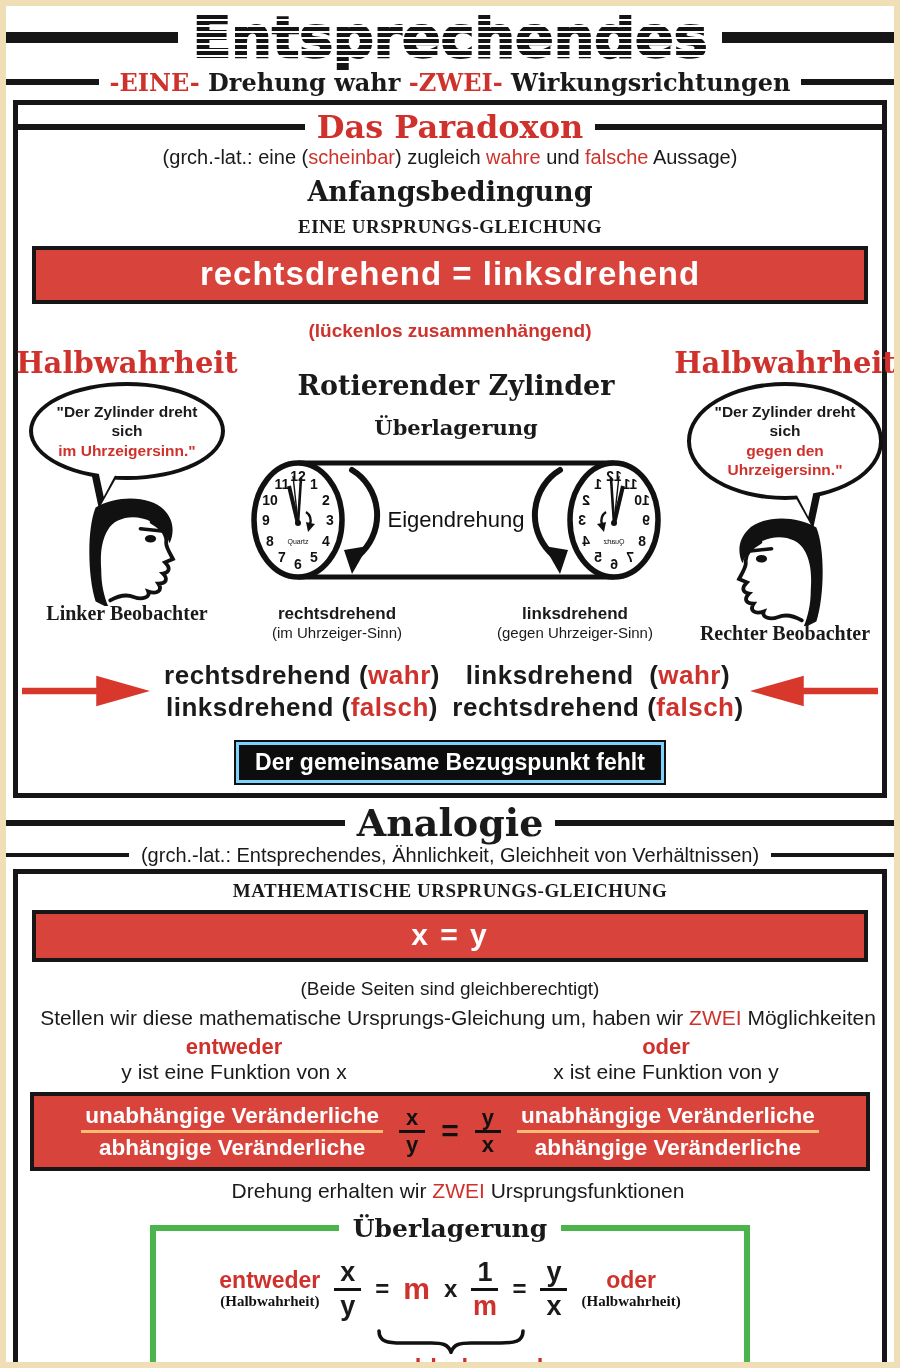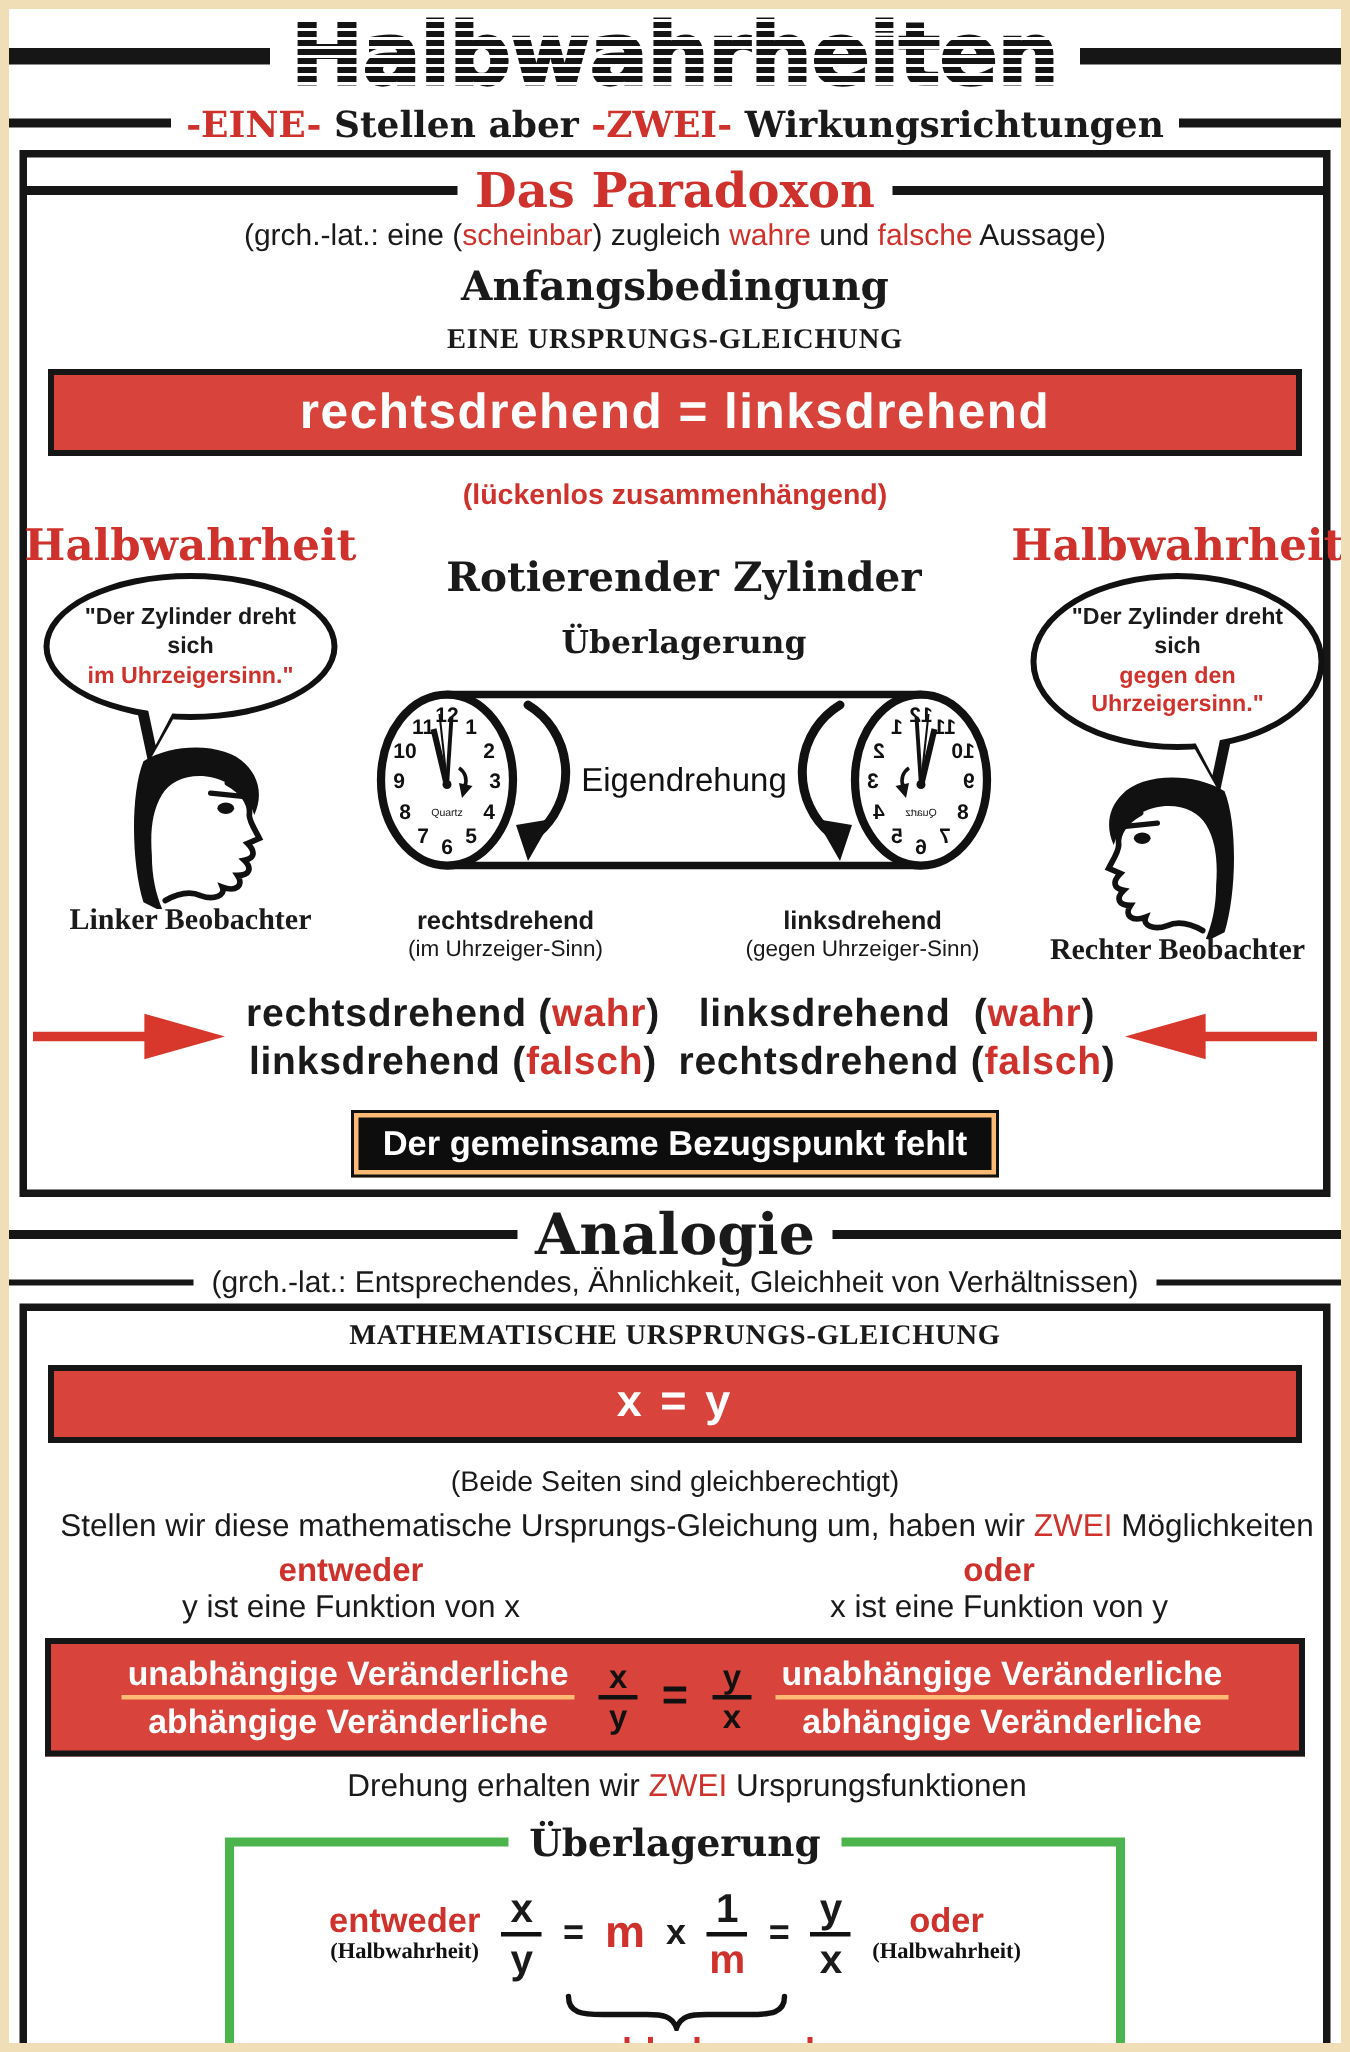--- a/index.html
+++ b/index.html
@@ -71,21 +71,21 @@
   .cyl-label b { font-size:17px; }
   .cyl-label span { display:block; font-size:15px; }
 
   
   .results { display:flex; align-items:center; margin-top:14px; }
   .res-arrow { width:128px; height:40px; background:#d8382c;
     clip-path:polygon(0 42%, 58% 42%, 58% 12%, 100% 50%, 58% 88%, 58% 58%, 0 58%); flex:none; margin:0 4px; }
   .res-arrow.flip { transform:scaleX(-1); }
   .res-block { flex:1; text-align:center; font-weight:bold; font-size:26px; line-height:1.25; letter-spacing:.5px; }
   .black-box-wrap { display:flex; justify-content:center; margin-top:16px; }
-  .black-box { border:2px solid #111; background:#fdba74; padding:3px; }
+  .black-box { border:2px solid #111; background:#7dd3fc; padding:3px; }
   .black-box-inner { background:#0d0d0d; color:#fff; font-weight:bold; font-size:23px; padding:4px 16px; }
 
   
   .box2 { padding-bottom:10px; }
   .sentence { text-align:center; font-size:21px; margin-top:6px;padding-left:16px; }
   .beide { text-align:center; font-size:19px; margin-top:4px; }
   .two-cols { display:grid; grid-template-columns:1fr 1fr; margin-top:4px; }
   .col-c { text-align:center; }
   .ent-oder { color:#cf322c; font-weight:bold; font-size:22px; }
   .func { font-size:21px; }
@@ -117,26 +117,26 @@
   .brace-svg { position:absolute; top:calc(100% + 8px); left:50%; transform:translateX(-50%); }
   .sowohl { position:absolute; top:calc(100% + 34px); left:50%; transform:translateX(-50%);
     white-space:nowrap; color:#cf322c; font-weight:bold; font-size:24px; letter-spacing:1px; }
   .green-bottom-box { display:flex; justify-content:center; margin-bottom:-24px; position:relative; z-index:2; }
 </style>
 </head>
 <body>
 
 <div class="title-row">
   <div class="title-bar"></div>
-  <div class="main-title">Halbwahrheiten</div>
+  <div class="main-title">Entsprechendes</div>
   <div class="title-bar"></div>
 </div>
 <div class="subtitle-row">
   <div class="subtitle-line"></div>
-  <div class="subtitle"><span class="red">-EINE-</span><span> Stellen aber </span><span class="red">-ZWEI-</span><span> Wirkungsrichtungen</span></div>
+  <div class="subtitle"><span class="red">-EINE-</span><span> Drehung wahr </span><span class="red">-ZWEI-</span><span> Wirkungsrichtungen</span></div>
   <div class="subtitle-line"></div>
 </div>
 
 <div class="box box1">
   <div class="heading-row">
     <div class="heading-line"></div>
     <div class="hr-text paradox-title">Das Paradoxon</div>
     <div class="heading-line"></div>
   </div>
   <div class="def-line"><span>(grch.-lat.: eine (</span><span class="red">scheinbar</span><span>) zugleich </span><span class="red">wahre</span><span> und </span><span class="red">falsche</span><span> Aussage)</span></div>

